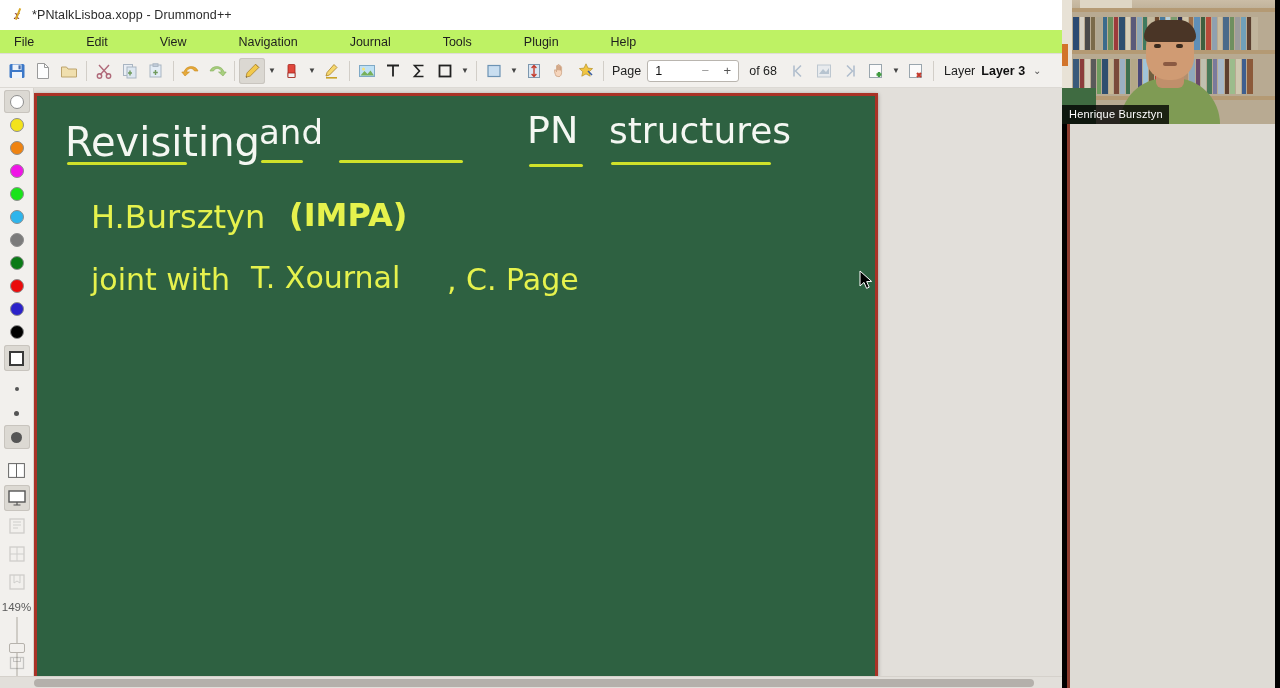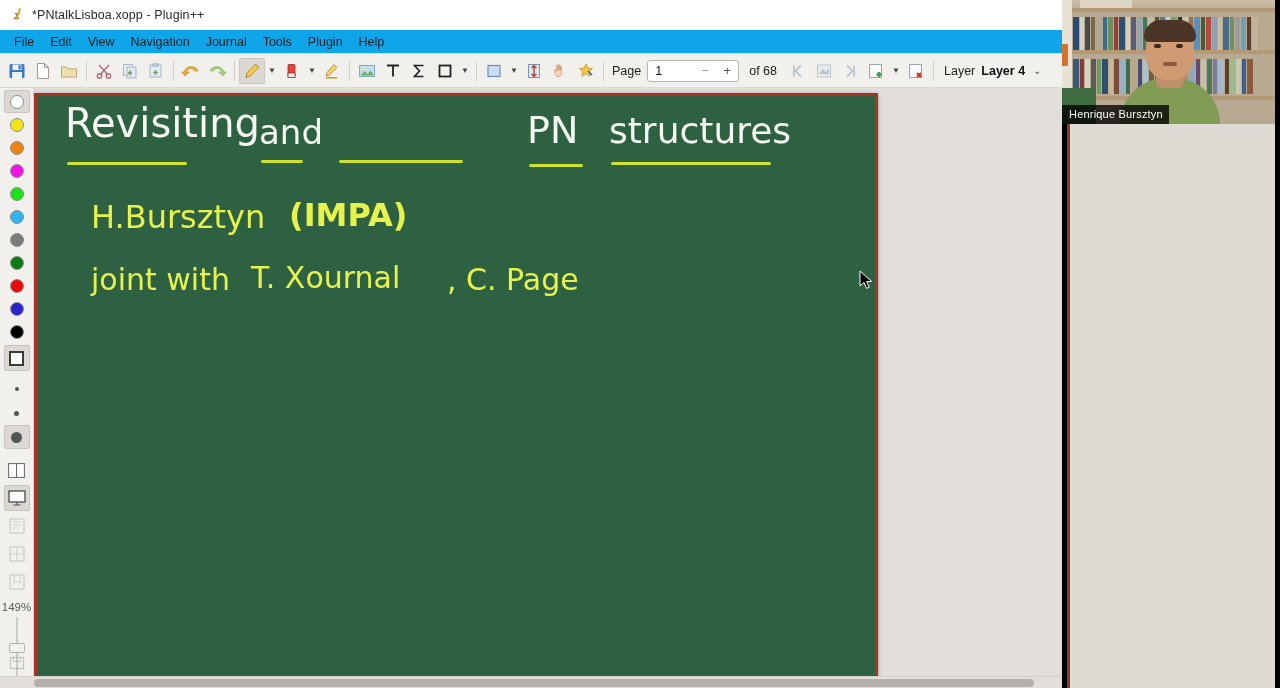--- a/index.html
+++ b/index.html
@@ -51,25 +51,26 @@
   }
   #titlebar .title-text {
     font-size: 12.5px;
     color: #2b2b2b;
     letter-spacing: 0.1px;
   }
 
   
   #menubar {
     height: 24px;
-    background: #0ea5e9;
+    background: #bef264;
     display: flex; align-items: center;
     padding-left: 6px;
     flex: 0 0 24px;
     border-bottom: 1px solid #e0ddd8;
+    gap: 36px;
   }
   #menubar .menu-item {
     font-size: 12.5px;
     color: #1e1e1e;
     padding: 2px 8px;
     cursor: default;
     white-space: nowrap;
   }
 
   
@@ -337,21 +338,21 @@
 </style>
 </head>
 <body>
 
 <div id="app">
 
   <div id="xournal-window">
 
     <div id="titlebar">
       <span class="app-icon">x</span>
-      <span class="title-text">*PNtalkLisboa.xopp - Plugin++</span>
+      <span class="title-text">*PNtalkLisboa.xopp - Drummond++</span>
     </div>
 
     <div id="menubar">
       <div class="menu-item">File</div>
       <div class="menu-item">Edit</div>
       <div class="menu-item">View</div>
       <div class="menu-item">Navigation</div>
       <div class="menu-item">Journal</div>
       <div class="menu-item">Tools</div>
       <div class="menu-item">Plugin</div>
@@ -544,21 +545,21 @@
       <div class="tb-btn">
         <svg width="18" height="18" viewBox="0 0 18 18">
           <rect x="2.5" y="2.5" width="12" height="13" fill="#fbfbfb" stroke="#9aa6ae"></rect>
           <path d="M10 11l4 4M14 11l-4 4" stroke="#c4392c" stroke-width="2.2"></path>
         </svg>
       </div>
 
       <div class="tb-sep"></div>
 
       <span class="layer-label">Layer</span>
-      <span class="layer-value">Layer 4</span>
+      <span class="layer-value">Layer 3</span>
       <span class="layer-caret">⌄</span>
     </div>
 
     <div id="body-row">
 
       <div id="sidebar">
         <div class="color-cell sel">
           <span class="swatch" style="background:#ffffff"></span>
           </div>
         <div class="color-cell">
@@ -653,21 +654,21 @@
             <rect x="1.5" y="2.5" width="13" height="11" fill="none" stroke="#555" stroke-width="1.3"></rect>
             <rect x="4.5" y="2.5" width="7" height="4" fill="none" stroke="#555"></rect>
           </svg>
         </div>
       </div>
 
       <div id="canvas-area">
         <div id="page">
           <div id="page-inner">
 
-            <span class="ink ink-white" style="left:28px; top:4px; font-size:40px;">Revisiting</span>
+            <span class="ink ink-white" style="left:28px; top:23px; font-size:40px;">Revisiting</span>
             <span class="underline" style="left:30px; top:66px; width:120px;"></span>
 
             <span class="ink ink-white" style="left:222px; top:16px; font-size:34px;">and</span>
             <span class="underline" style="left:224px; top:64px; width:42px;"></span>
 
             <span class="underline" style="left:302px; top:64px; width:124px;"></span>
 
             <span class="ink ink-white" style="left:490px; top:12px; font-size:38px;">PN</span>
             <span class="underline" style="left:492px; top:68px; width:54px;"></span>
 

